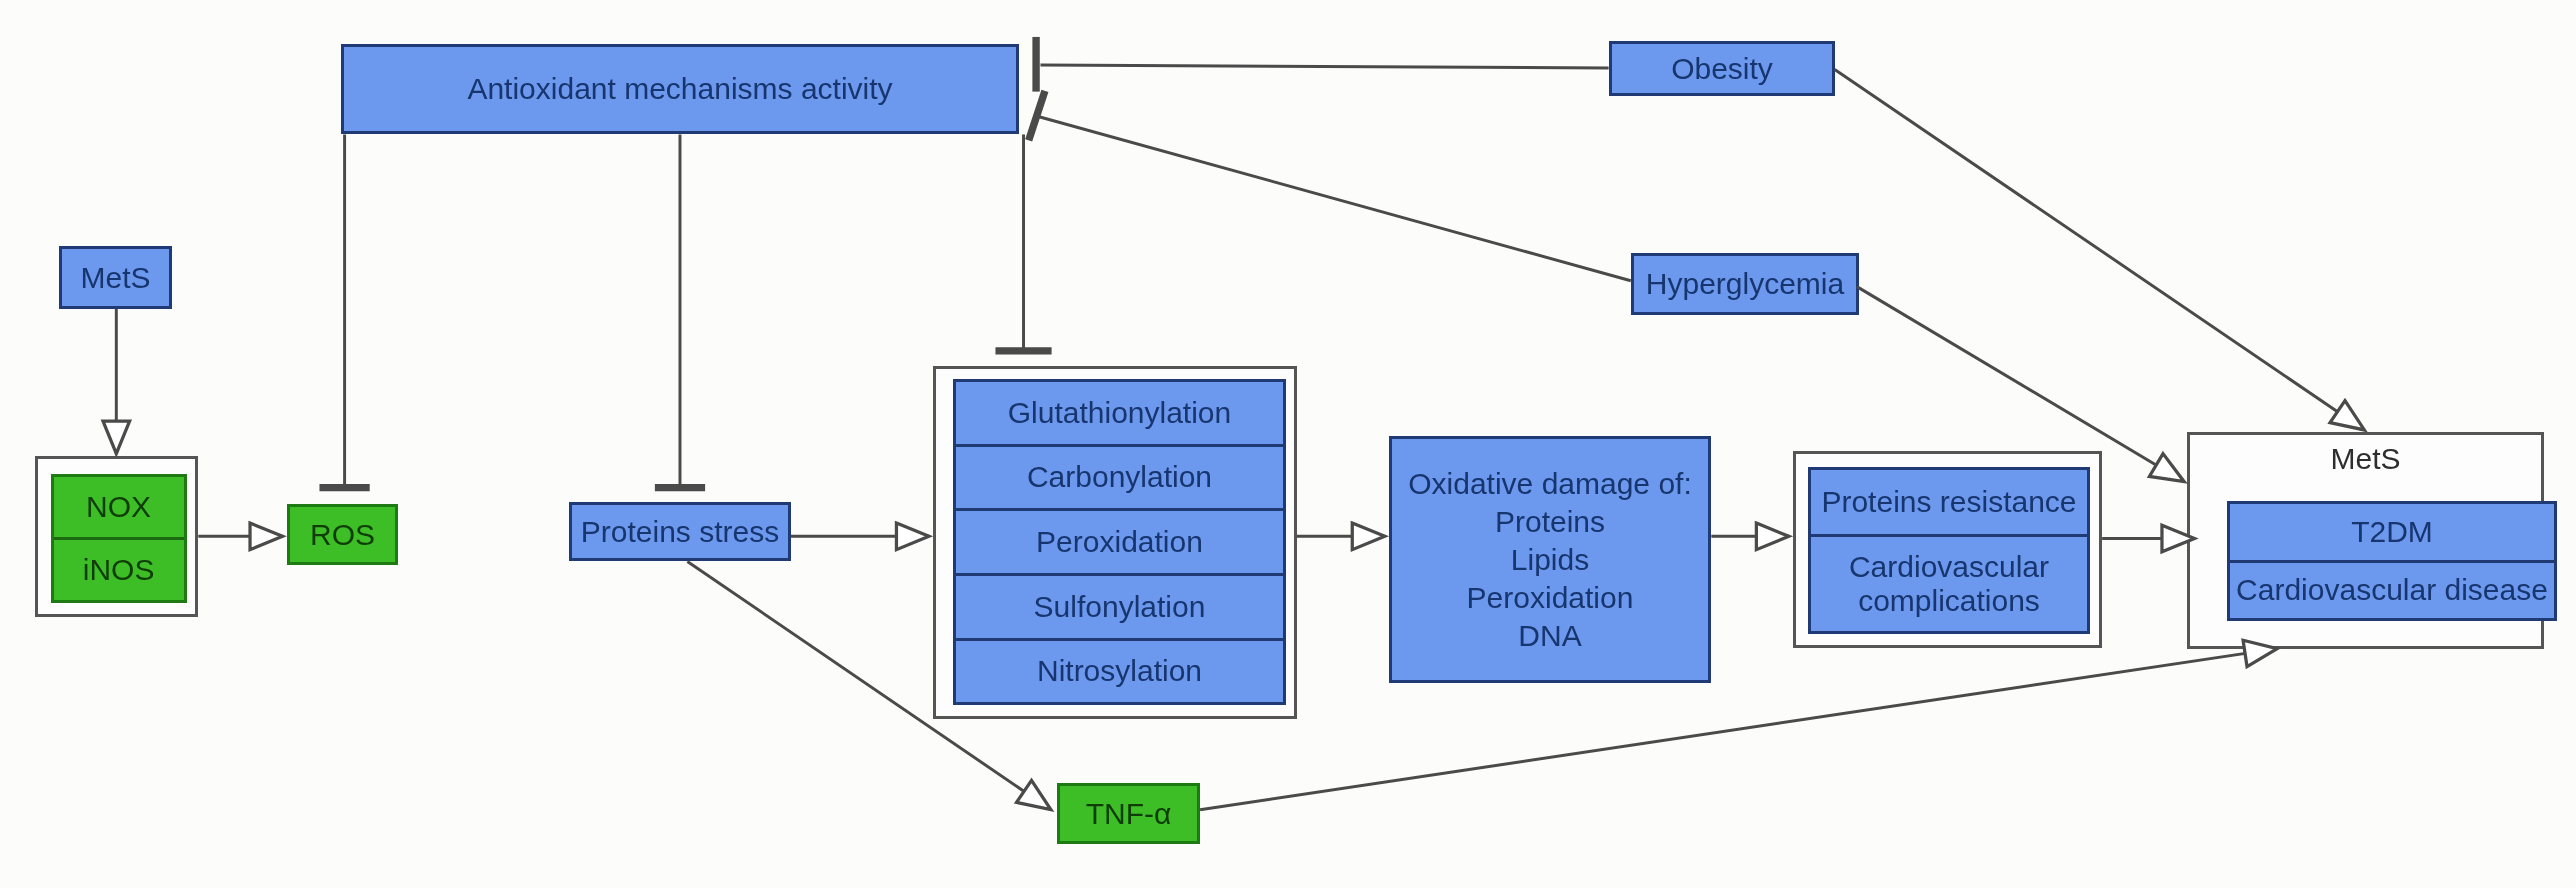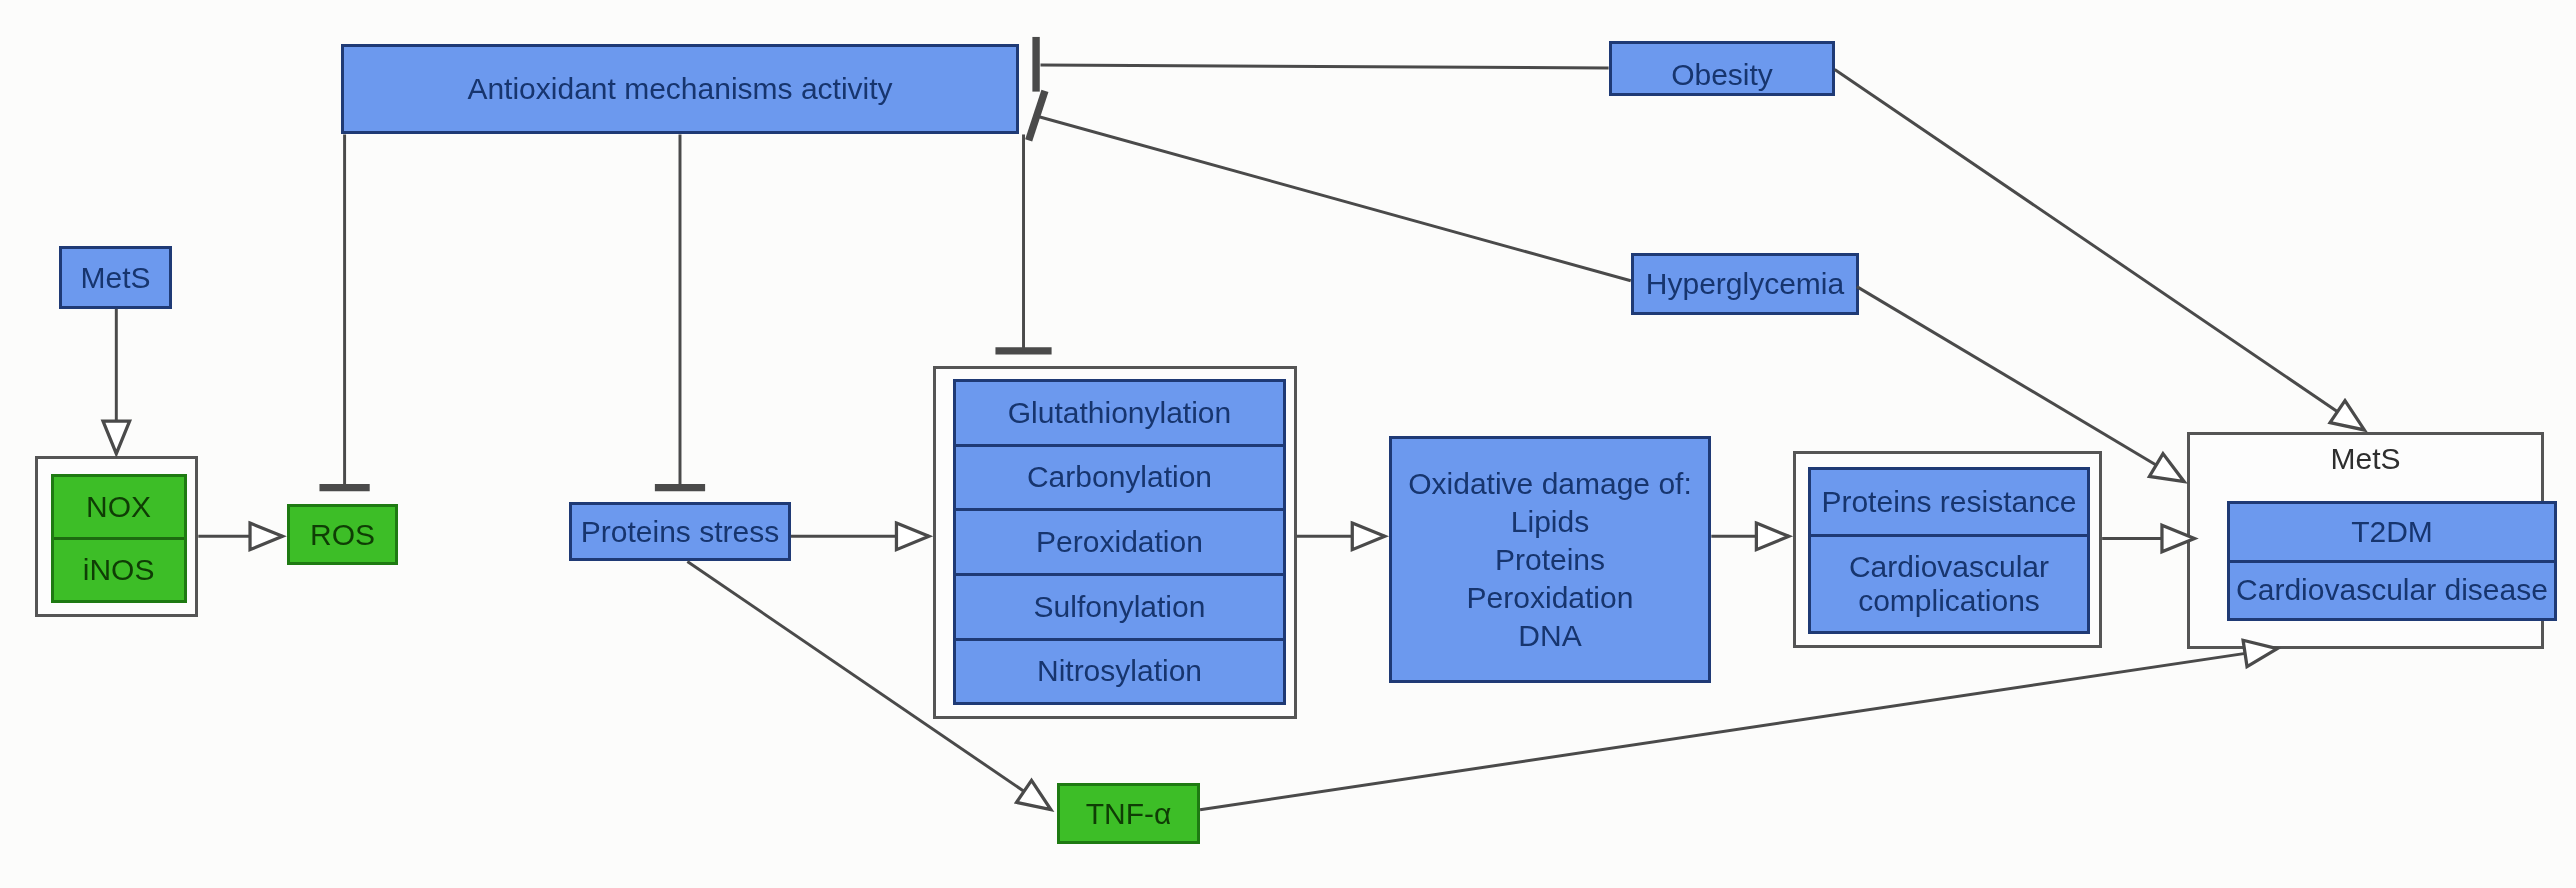--- a/index.html
+++ b/index.html
@@ -99,42 +99,42 @@
       <div class="stack-row">Glutathionylation</div>
       <div class="stack-row">Carbonylation</div>
       <div class="stack-row">Peroxidation</div>
       <div class="stack-row">Sulfonylation</div>
       <div class="stack-row">Nitrosylation</div>
     </div>
   </div>
 
   <div class="box-blue multiline node" style="left:1389px;top:436px;width:322px;height:247px;">
     <div class="damage-line">Oxidative damage of:</div>
+    <div class="damage-line">Proteins</div>
     <div class="damage-line">Lipids</div>
-    <div class="damage-line">Proteins</div>
     <div class="damage-line">Peroxidation</div>
     <div class="damage-line">DNA</div>
   </div>
 
   <div class="outer node" style="left:1793px;top:451px;width:309px;height:197px;">
     <div class="stack" style="left:12px;top:13.3px;width:282px;height:167px;">
       <div class="stack-row" style="flex:0 0 64px;">Proteins resistance</div>
       <div class="stack-row">Cardiovascular complications</div>
     </div>
   </div>
 
   <div class="outer node" style="left:2187px;top:432px;width:357px;height:217px;">
     <div class="container-label">MetS</div>
     <div class="stack" style="left:12px;top:66px;width:330px;height:120px;margin-left:25px;">
       <div class="stack-row">T2DM</div>
       <div class="stack-row">Cardiovascular disease</div>
     </div>
   </div>
 
-  <div class="box-blue node" style="left:1609px;top:41px;width:226px;height:55px;align-items:flex-end;">
+  <div class="box-blue node" style="left:1609px;top:41px;width:226px;height:55px;">
     <span>Obesity</span>
   </div>
 
   <div class="box-blue node" style="left:1631px;top:253px;width:228px;height:62px;">
     <span>Hyperglycemia</span>
   </div>
 
   <div class="box-green node" style="left:1057px;top:783px;width:143px;height:61px;">
     <span>TNF-α</span>
   </div>

